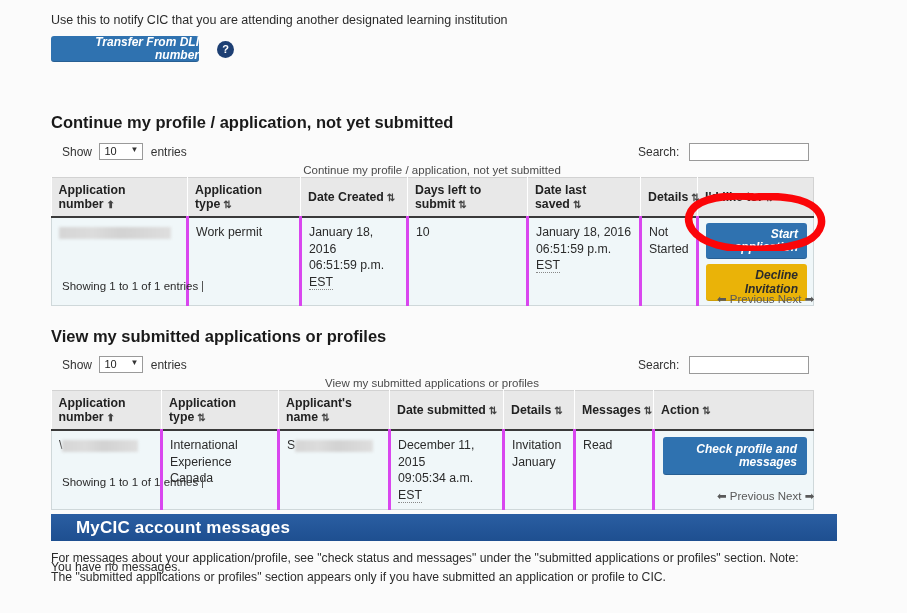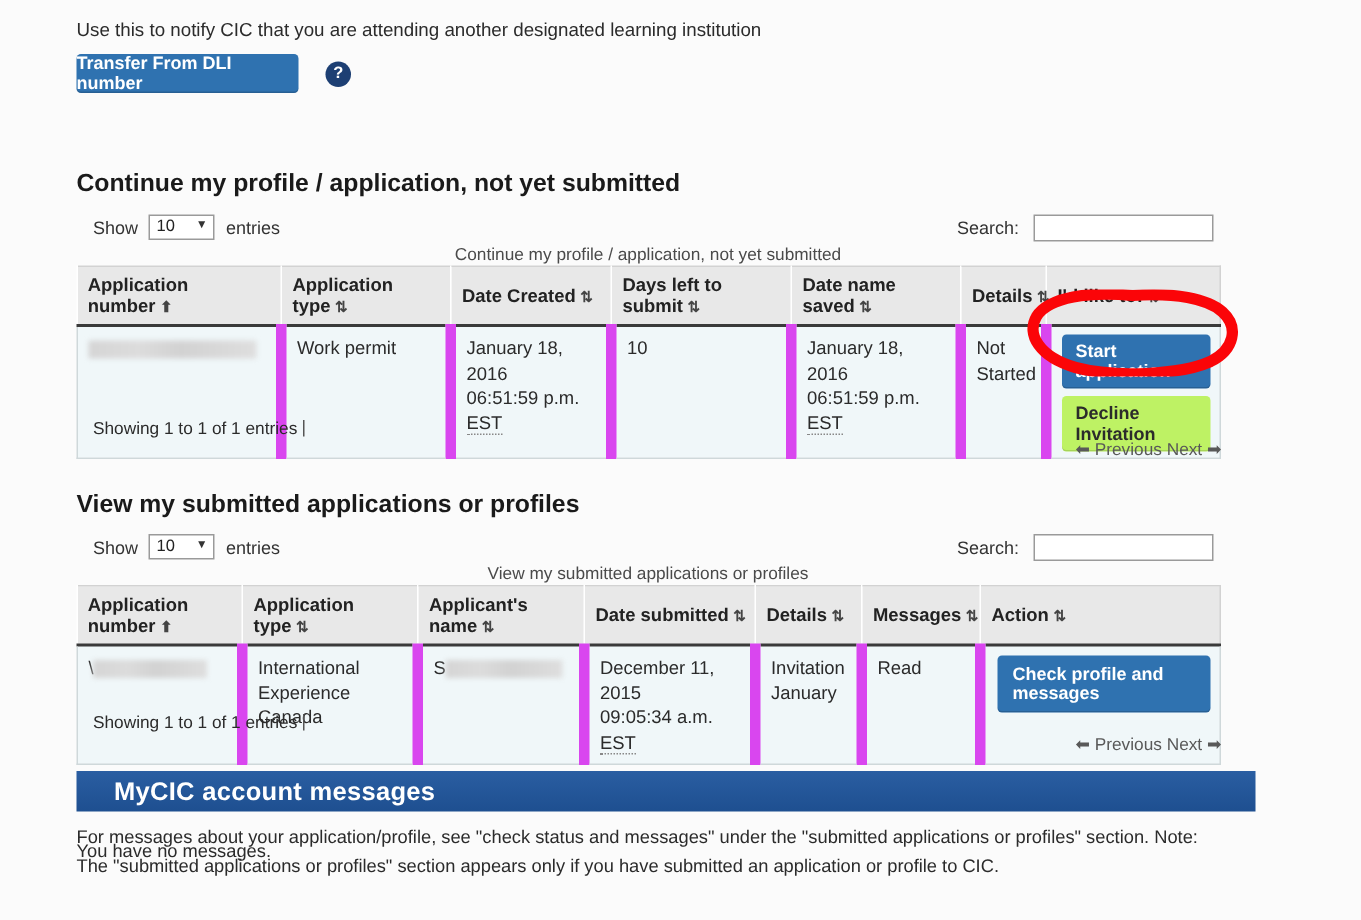--- a/index.html
+++ b/index.html
@@ -32,30 +32,31 @@
     white-space: nowrap;
   }
   .btn {
     display: inline-block;
     border: none;
     border-radius: 3px;
     color: #ffffff;
     font-weight: bold;
     font-size: 12px;
     font-family: "Liberation Sans", sans-serif;
-    text-align: left;
+    text-align: right;
     cursor: pointer;
     line-height: 1.1;
+    font-style: italic;
   }
   .btn-primary {
     background: #2f72b0;
     box-shadow: inset 0 -1px 0 rgba(0,0,0,.16);
   }
   .btn-warn {
-    background: #bef264;
+    background: #eab308;
     color: #2b2b2b;
     box-shadow: inset 0 -1px 0 rgba(0,0,0,.12);
   }
   .transfer-btn {
     position: absolute;
     left: 51px; top: 36px;
     width: 148px;
     height: 26px;
     padding: 0;
   }
@@ -182,21 +183,21 @@
     white-space: normal;
   }
   table.dt th:last-child { border-right: 1px solid #d2d2d2; margin-left: 16px; }
   table.dt th .sorticon {
     font-size: 10px;
     color: #444;
     margin-left: 3px;
     letter-spacing: -1px;
   }
   table.dt td {
-    border-right: 7px solid #d946ef;
+    border-right: 3px solid #d946ef;
     border-bottom: 1px solid #cfd8da;
     color: #2b2b2b;
     font-size: 12.3px;
     padding: 6px 6px 6px 7px;
     vertical-align: top;
     background: #f0f7f9;
     line-height: 1.35;
   }
   table.dt td:last-child { border-right: 1px solid #cfd8da; }
   table.dt td.first { border-left: 1px solid #cfd8da; }
@@ -292,21 +293,21 @@
       <col style="width:113px">
         <col style="width:57px">
         <col style="width:116px">
     </colgroup>
     <thead>
       <tr>
         <th><span>Application number</span><span class="sorticon">⬆</span></th>
         <th><span>Application type</span><span class="sorticon">⇅</span></th>
         <th><span>Date Created</span><span class="sorticon">⇅</span></th>
         <th><span>Days left to submit</span><span class="sorticon">⇅</span></th>
-        <th><span>Date name saved</span><span class="sorticon">⇅</span></th>
+        <th><span>Date last saved</span><span class="sorticon">⇅</span></th>
         <th><span>Details</span><span class="sorticon">⇅</span></th>
         <th><span>I'd like to:</span><span class="sorticon">⇅</span></th>
       </tr>
     </thead>
     <tbody>
       <tr style="height:69px;">
         <td class="first">
           <span class="redact-wrap"><span class="redact" style="width:112px"></span></span>
         </td>
         <td>Work permit</td>

